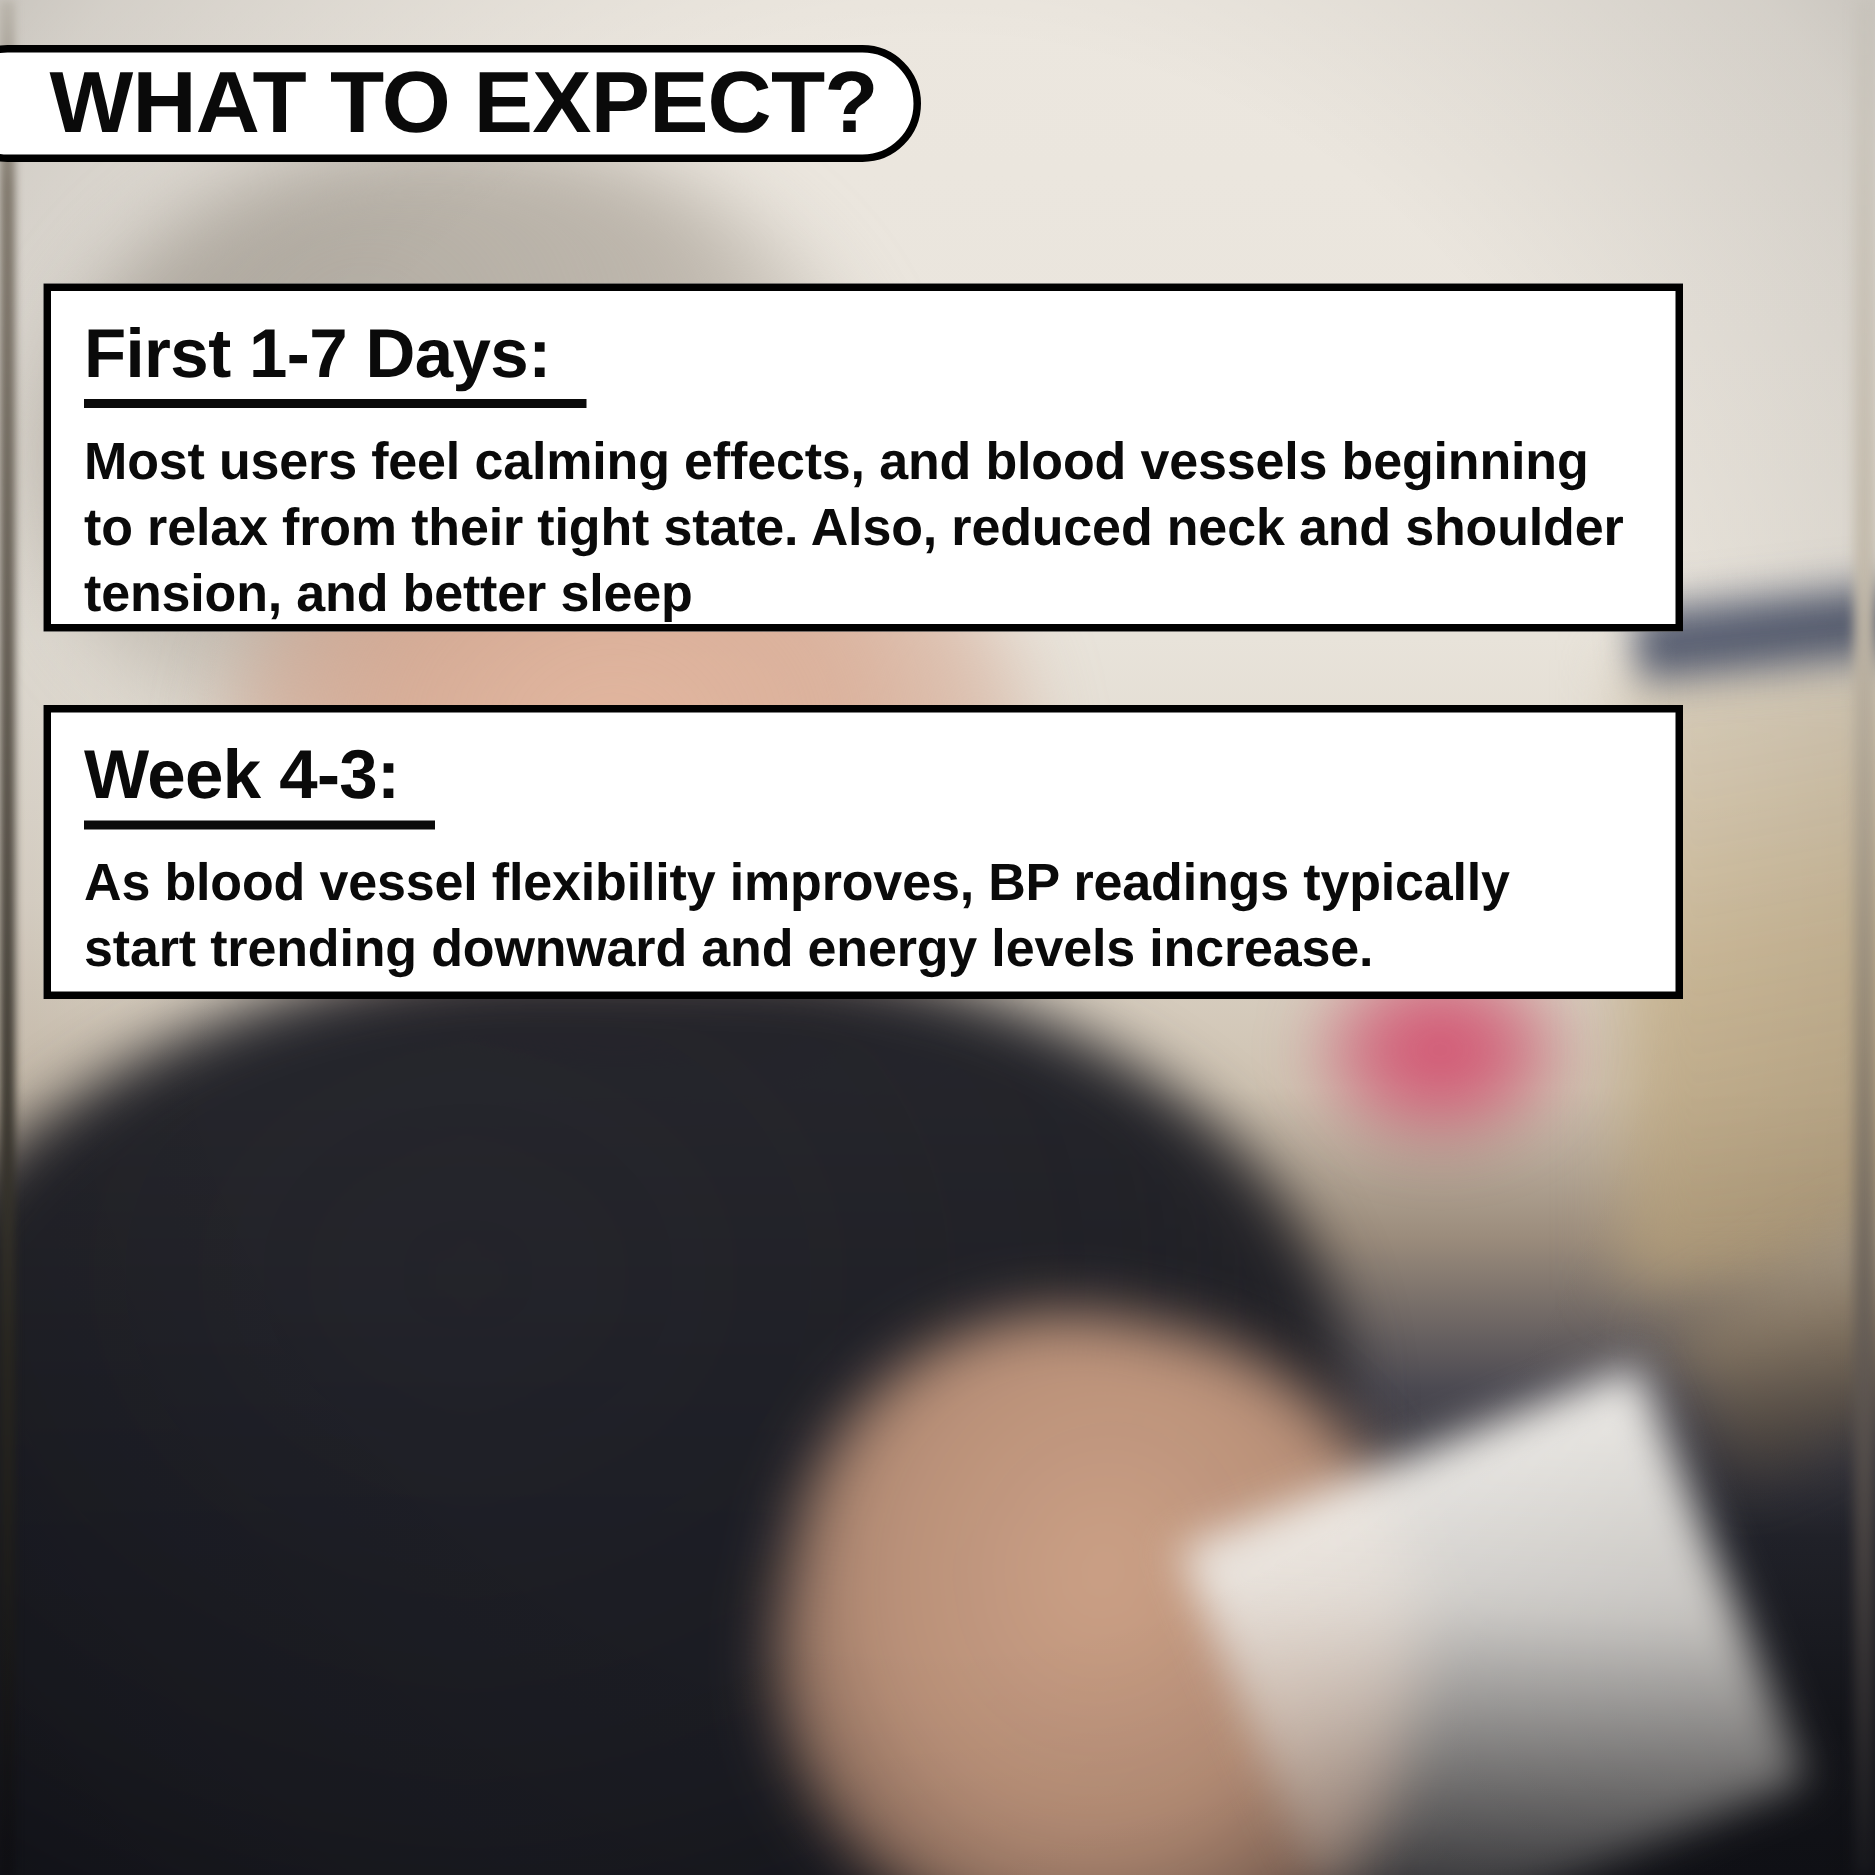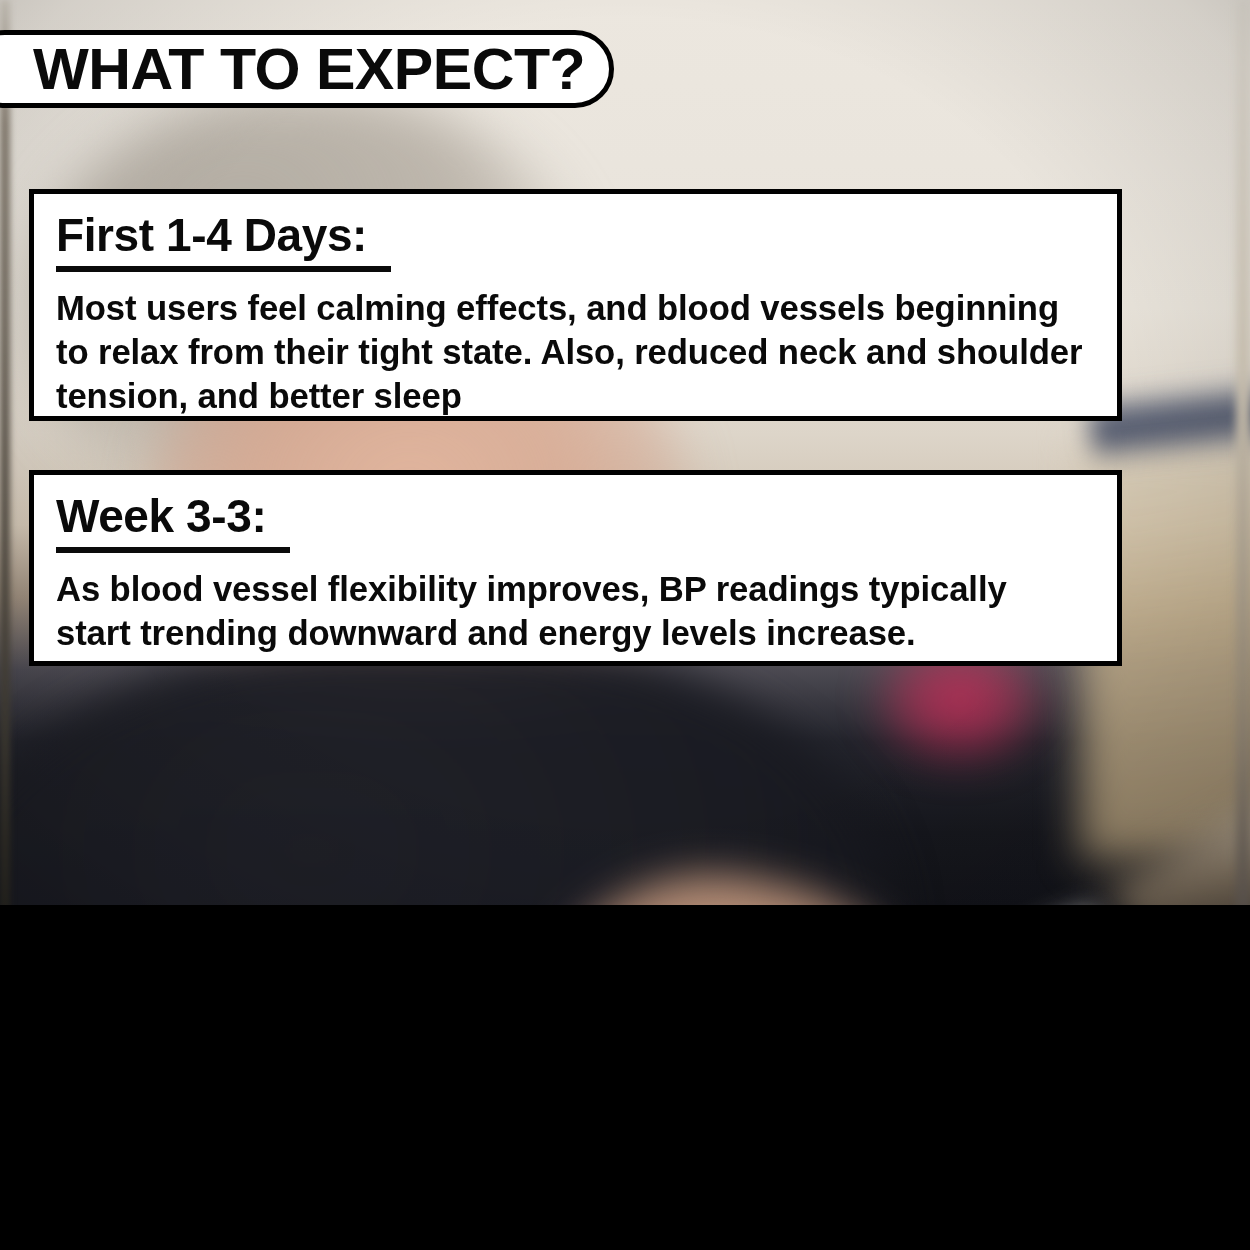--- a/index.html
+++ b/index.html
@@ -3,21 +3,21 @@
 <meta charset="utf-8">
 <style>
   html, body {
     margin: 0;
     padding: 0;
     background: #000;
   }
   #stage {
     position: relative;
     width: 1250px;
-    height: 905px;
+    height: 1250px;
     overflow: hidden;
     font-family: "Liberation Sans", sans-serif;
     background: #e9e4dc;
   }
 
   
   .bg-layer {
     position: absolute;
     inset: 0;
     pointer-events: none;
@@ -221,25 +221,25 @@
   <div class="bg-white-obj"></div>
   <div class="bg-left-strip"></div>
   <div class="bg-right-strip"></div>
   <div class="bg-vignette"></div>
 
   <div class="header-pill">
     <span class="header-title">WHAT TO EXPECT?</span>
   </div>
 
   <div class="card card-1">
-    <div class="card-heading">First 1-4 Days:</div>
+    <div class="card-heading">First 1-7 Days:</div>
     <div class="heading-rule rule-1"></div>
     <p class="card-body squeeze">Most users feel calming effects, and blood vessels beginning to relax from their tight state. Also, reduced neck and shoulder tension, and better sleep</p>
   </div>
 
   <div class="card card-2">
-    <div class="card-heading">Week 3-3:</div>
+    <div class="card-heading">Week 4-3:</div>
     <div class="heading-rule rule-2"></div>
     <p class="card-body squeeze">As blood vessel flexibility improves, BP readings typically start trending downward and energy levels increase.</p>
   </div>
 
 
 </div>
 
 </body></html>

